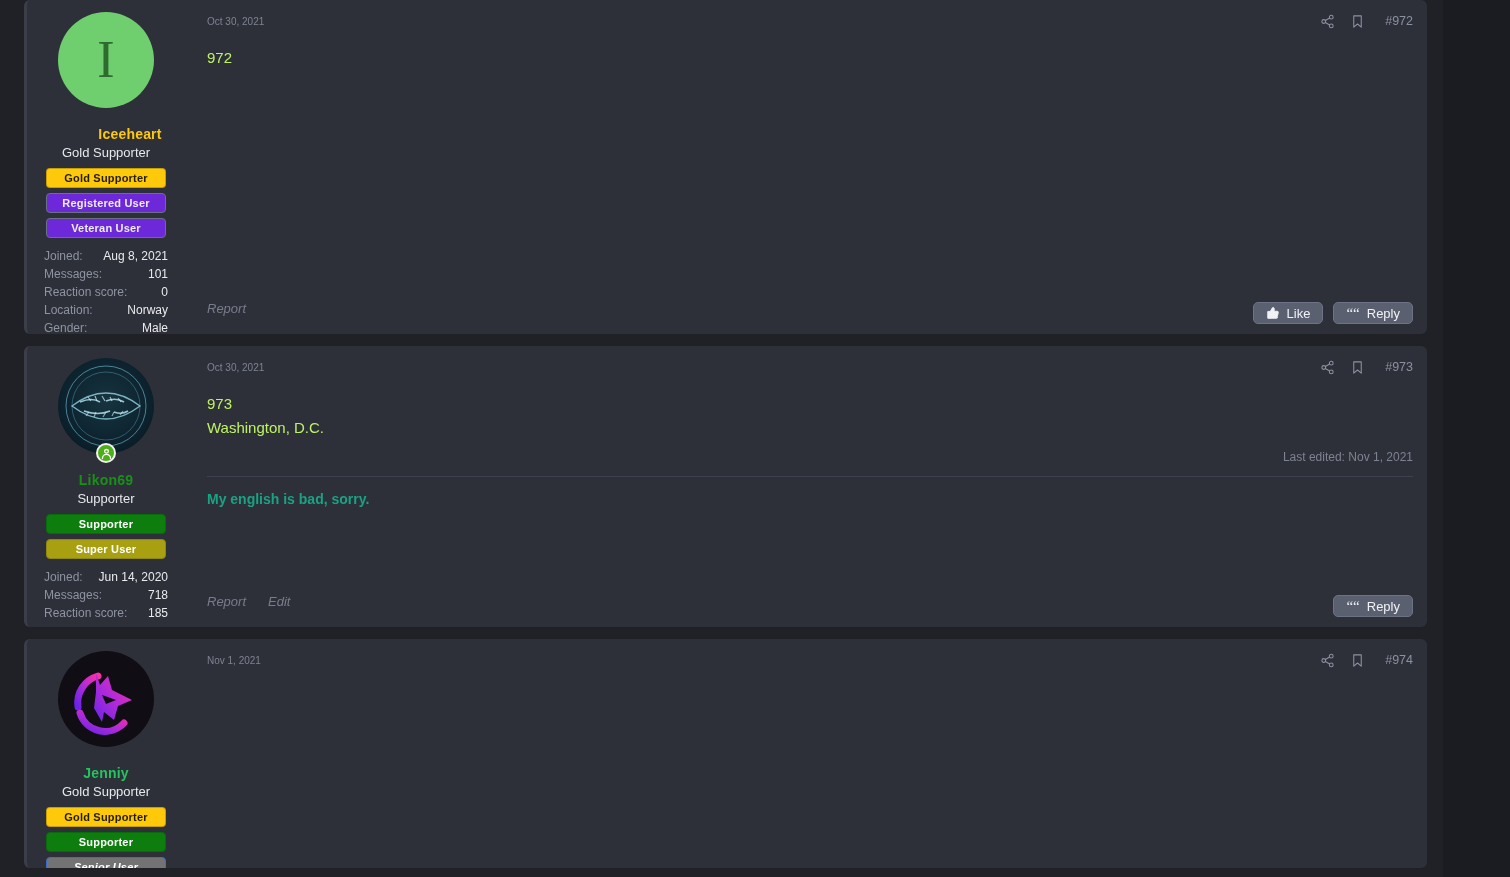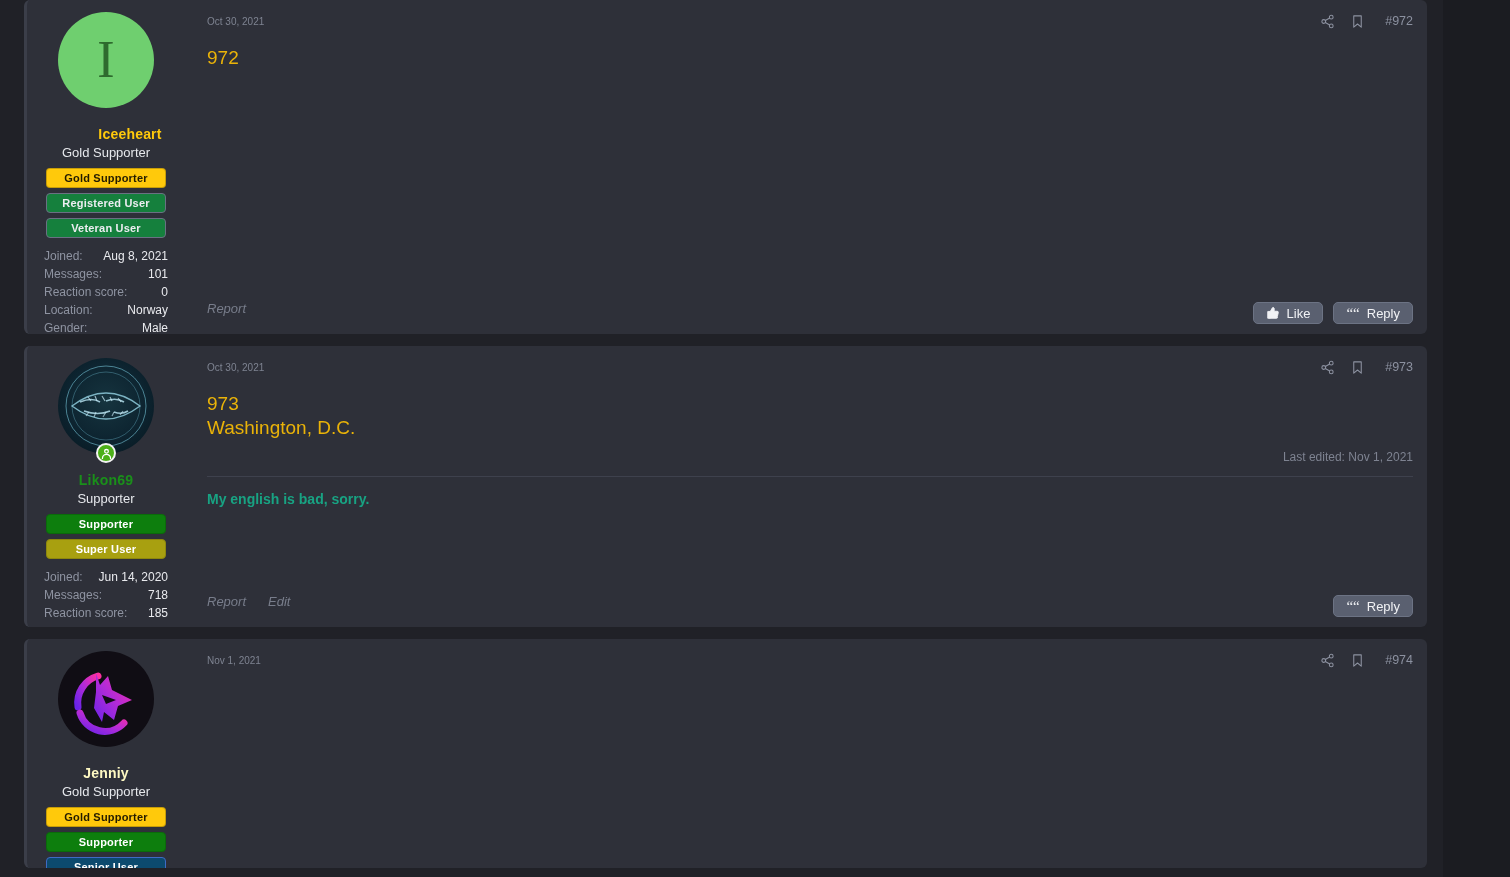--- a/index.html
+++ b/index.html
@@ -118,24 +118,24 @@
     border-radius: 4px;
     font-size: 11px;
     font-weight: bold;
     display: flex;
     align-items: center;
     justify-content: center;
     letter-spacing: .2px;
     border: 1px solid rgba(0,0,0,.22);
   }
   .banner.gold      { background: #ffc90b; color: #241c00; }
-  .banner.grey      { background: #15803d; color: #ecedf1; border-color: #6a7183; }
+  .banner.grey      { background: #6d28d9; color: #ecedf1; border-color: #6a7183; }
   .banner.green     { background: #0d7e0d; color: #ffffff; border-color: #0a6b0a; }
   .banner.olive     { background: #a8a010; color: #ffffff; border-color: #8e880d; }
-  .banner.blue      { background: #0c4a6e; color: #ffffff; border-color: #3e6bc5; }
+  .banner.blue      { background: #737373; color: #ffffff; border-color: #3e6bc5; font-style: italic; }
 
   .stats {
     margin-top: 9px;
     width: 124px;
     font-size: 12px;
     color: #b9bcc6;
   }
   .stat-row {
     display: flex;
     justify-content: space-between;
@@ -183,23 +183,23 @@
 
   .post-number {
     font-size: 12.5px;
     color: #8c91a0;
     min-width: 34px;
     text-align: right;
   }
 
   .msg-body {
     padding-top: 14px;
-    font-size: 19px;
+    font-size: 15px;
     line-height: 24px;
-    color: #eab308;
+    color: #bef264;
   }
 
   .last-edited {
     text-align: right;
     font-size: 12px;
     color: #7e8391;
     padding-top: 10px;
   }
 
   .signature {
@@ -440,21 +440,21 @@
                   </linearGradient>
                 </defs>
                 <path d="M48 12 A36 36 0 1 0 48 84 A36 36 0 1 0 48 12 M48 20 A28 28 0 1 1 48 76 A28 28 0 1 1 48 20" fill="url(#wg)" opacity="0"></path>
                 <path d="M20 56 a28 28 0 0 1 20 -31" stroke="url(#wg)" stroke-width="7" fill="none" stroke-linecap="round"></path>
                 <path d="M22 62 a26 26 0 0 0 44 10" stroke="url(#wg)" stroke-width="7" fill="none" stroke-linecap="round"></path>
                 <path d="M38 22 l4 12 l8 -9 l4 14 l20 10 l-14 6 l-4 14 l-10 -8 l-2 10 l-8 -14 l2 -16 z" fill="url(#wg)"></path>
                 <path d="M44 44 l14 5 l-10 4 z" fill="#100d14"></path>
               </svg>
             </div>
           </div>
-          <div class="username" style="color: #fef9c3; text-align: center;">Jenniy</div>
+          <div class="username" style="color: #22c55e; text-align: center;">Jenniy</div>
           <div class="usertitle">Gold Supporter</div>
           <div class="banners">
             <div class="banner gold">Gold Supporter</div>
             <div class="banner green">Supporter</div>
             <div class="banner blue">Senior User</div>
           </div>
         </div>
         <div class="msg-col">
           <div class="msg-head">
             <a class="post-date">Nov 1, 2021</a>

